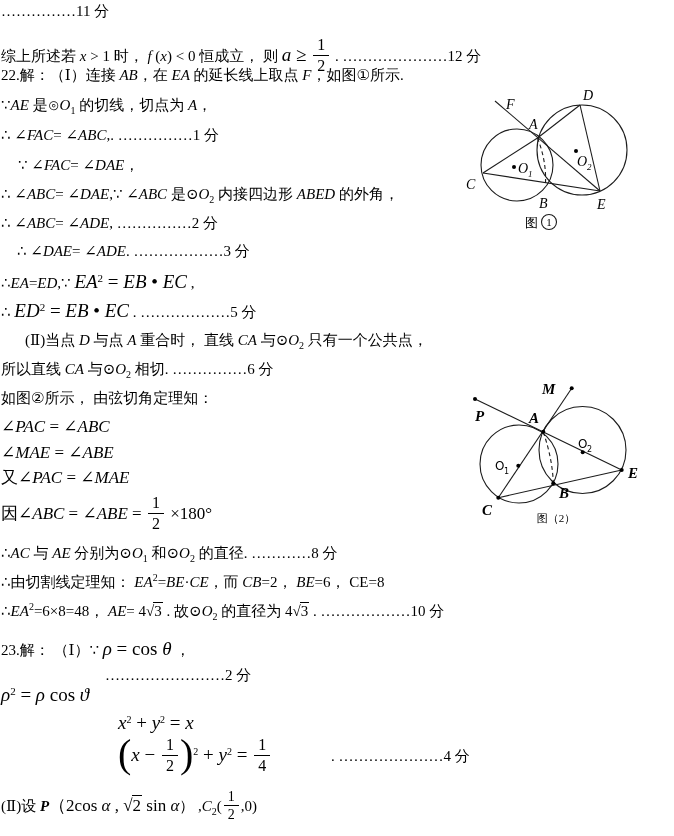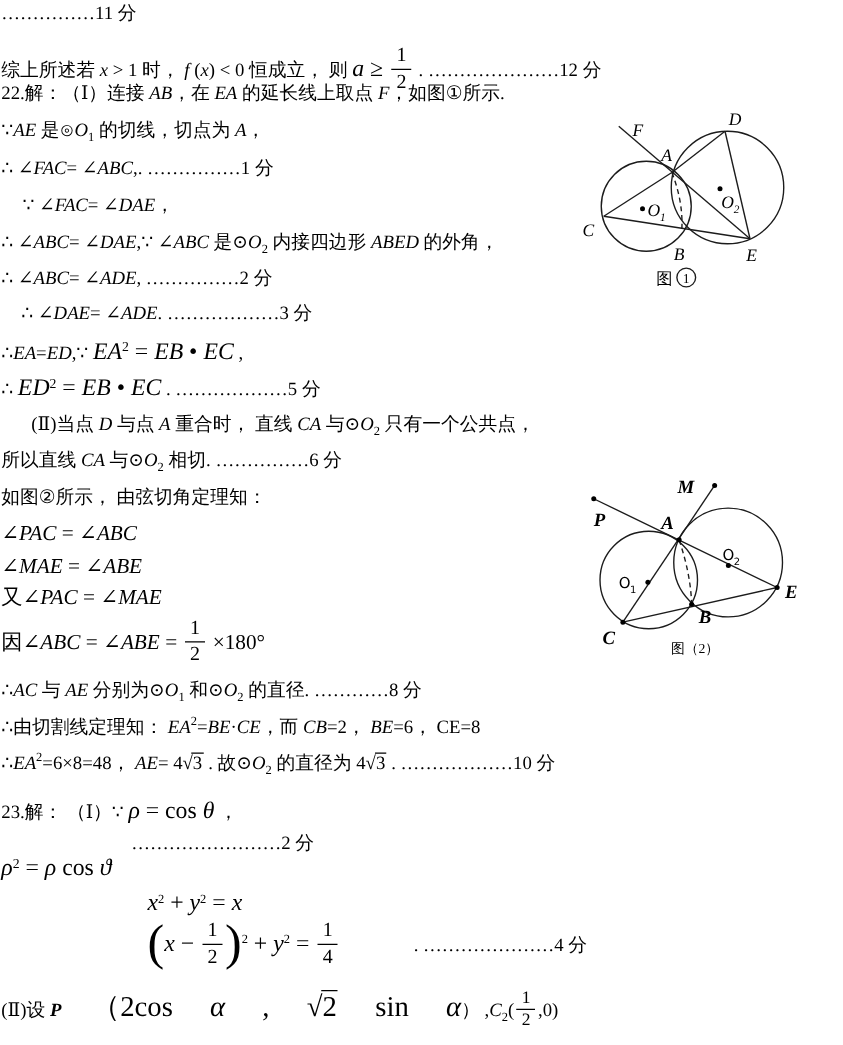--- a/index.html
+++ b/index.html
@@ -4,21 +4,21 @@
 <style>
   html,body{margin:0;padding:0;background:#fff;}
   .page{position:relative;width:674px;height:836px;background:#fff;overflow:hidden;
         font-family:"Liberation Serif","DejaVu Serif","DejaVu Sans",serif;color:#000;}
   .line{position:absolute;white-space:nowrap;font-size:15px;line-height:1.3;color:#000;}
   .line.mathline{font-size:17px;}
   span.t{font-style:normal;}
   span.i{font-style:italic;}
   span.b{font-weight:normal;}
   span.bi{font-weight:bold;font-style:italic;}
-  .md{font-size:23px;margin-left:24px;}
+  .md{font-size:17px;}
   .lg{font-size:19px;}
   sup{font-size:10px;vertical-align:super;line-height:0;}
   sub{font-size:10px;vertical-align:sub;line-height:0;}
   sup.lgs{font-size:11px;}
   .frac{display:inline-block;vertical-align:middle;text-align:center;font-size:14px;line-height:1.1;margin:0 2px;position:relative;top:-2px;}
   .frac .num{display:block;border-bottom:1.2px solid #000;padding:0 4px 1px;}
   .frac .den{display:block;padding-top:1px;}
   .frac.lg{font-size:16px;}
   .sqrt{white-space:nowrap;}
   .sqrt .rad{letter-spacing:-1px;}

